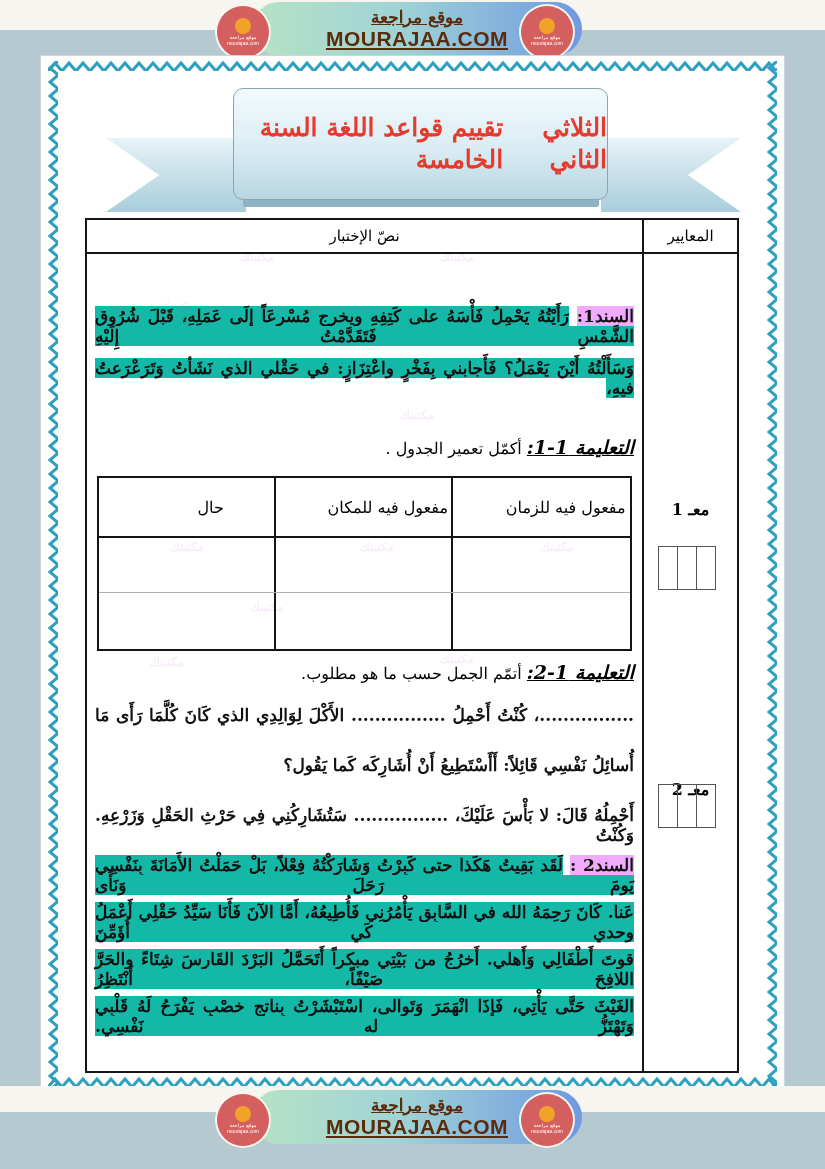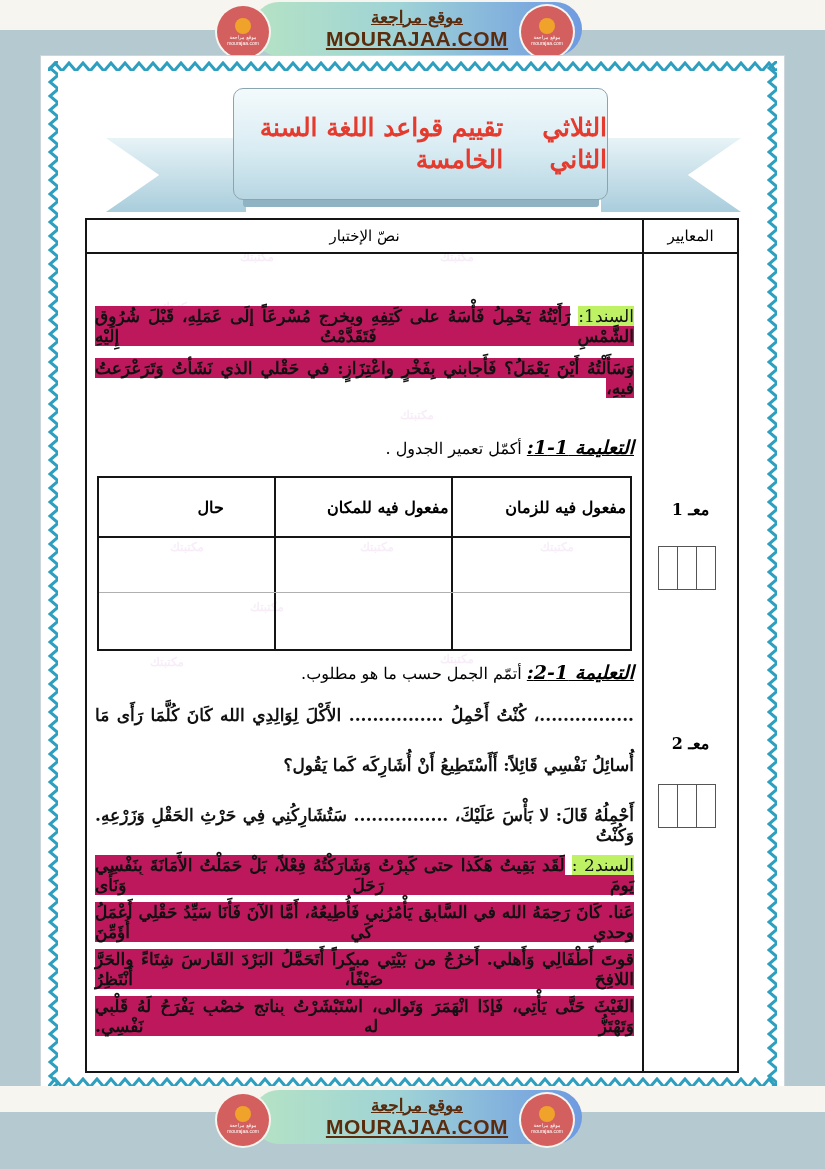--- a/index.html
+++ b/index.html
@@ -47,47 +47,47 @@
   .main-table { position:absolute; left:85px; top:218px; width:654px; height:855px; border:2px solid #151515; direction:rtl; }
   .mt-header { display:flex; height:34px; border-bottom:2px solid #151515; }
   .mt-h-criteria { width:95px; border-inline-end:2px solid #151515; display:flex; align-items:center; justify-content:center;
     font-size:15px; }
   .mt-h-text { flex:1; display:flex; align-items:center; justify-content:center; font-size:15px; }
   .mt-body { display:flex; height:817px; }
   .mt-criteria-col { width:95px; border-inline-end:2px solid #151515; position:relative; }
   .mt-content-col { flex:1; position:relative; padding:0 8px; direction:rtl; }
 
   .line { direction:rtl; text-align:justify; text-align-last:justify; font-size:17px; font-weight:bold; color:#111; }
-  .hl { background:#be185d; box-decoration-break:clone; }
-  .sanad-label { background:#bef264; font-weight:normal; }
+  .hl { background:#14b8a6; box-decoration-break:clone; }
+  .sanad-label { background:#f0abfc; font-weight:bold; }
   .s1-l1 { margin-top:52px; height:52px; }
   .s1-l2 { height:52px; }
   .instr { direction:rtl; text-align:right; margin-top:26px; height:34px; font-size:16px; }
   .instr-label { font-weight:800; font-style:italic; text-decoration:underline; font-size:19px; }
   .instr2 { margin-top:10px; height:32px; }
 
   .grid { margin:6px 2px 0 2px; border:2px solid #151515; direction:rtl; }
   .g-row { display:flex; }
   .g-head { height:58px; }
-  .g-head .gcell { display:flex; align-items:center; justify-content:center; font-size:16px; font-weight:bold;margin-left:48px; }
+  .g-head .gcell { display:flex; align-items:center; justify-content:center; font-size:16px; font-weight:normal;margin-left:48px; }
   .g-body1 { height:57px; border-top:2px solid #151515; border-bottom:1px solid #b0b0b0; }
   .g-body2 { height:56px; }
   .gcell { width:33.34%; }
   .gcell + .gcell { border-inline-start:2px solid #151515; }
 
   .ex-l { height:50px; }
   .ex-1 { margin-top:12px; }
   .ex-3 { text-align-last:right; }
 
   .s2 { margin-top:0; }
   .s2 .line { height:47px; }
 
   
   .crit-label { position:absolute; right:0; width:100%; text-align:center; font-size:16px; font-weight:bold; direction:rtl; }
-  .c1 { top:246px; } .c2 { top:480px; }
+  .c1 { top:246px; } .c2 { top:526px; }
   .score-box { position:absolute; left:14px; width:58px; height:44px; border:1.5px solid #555; display:flex; direction:rtl; }
   .sb1 { top:292px; } .sb2 { top:530px; }
   .score-cell { flex:1; }
   .score-cell + .score-cell { border-inline-start:1.5px solid #555; }
 
   .wm { position:absolute; opacity:.08; color:#a21caf; font-size:12px; font-weight:bold; direction:rtl; pointer-events:none; }
 </style>
 </head>
 <body>
 
@@ -216,21 +216,21 @@
             <div class="gcell"></div>
             <div class="gcell"></div>
           </div>
         </div>
 
         <div class="instr instr2">
           <span class="instr-label">التعليمة 1-2:</span>
           <span>أتمّم الجمل حسب ما هو مطلوب.</span>
         </div>
 
-        <div class="line ex-l ex-1">................، كُنْتُ أَحْمِلُ ................ الأَكْلَ لِوَالِدِي الله كَانَ كُلَّمَا رَأَى مَا</div>
+        <div class="line ex-l ex-1">................، كُنْتُ أَحْمِلُ ................ الأَكْلَ لِوَالِدِي الذي كَانَ كُلَّمَا رَأَى مَا</div>
         <div class="line ex-l ex-3">أُسائِلُ نَفْسِي قَائِلاً: أَأَسْتَطِيعُ أَنْ أُشَارِكَه كَما يَقُول؟</div>
         <div class="line ex-l">أَحْمِلُهُ قَالَ: لا بَأْسَ عَلَيْكَ، ................ سَتُشَارِكُنِي فِي حَرْثِ الحَقْلِ وَزَرْعِهِ. وَكُنْتُ</div>
 
         <div class="s2">
           <div class="line">
             <span class="sanad-label">السند2 :</span>
             <span class="hl">لَقَد بَقِيتُ هَكَذا حتى كَبِرْتُ وَشَارَكْتُهُ فِعْلاً، بَلْ حَمَلْتُ الأَمَانَةَ بِنَفْسِي يَومَ رَحَلَ وَنَأَى</span>
           </div>
           <div class="line">
             <span class="hl">عَنا. كَانَ رَحِمَهُ الله في السَّابِقِ يَأْمُرُنِي فَأُطِيعُهُ، أَمَّا الآنَ فَأَنَا سَيِّدُ حَقْلِي أَعْمَلُ وحدي كَي أُؤَمِّنَ</span>

